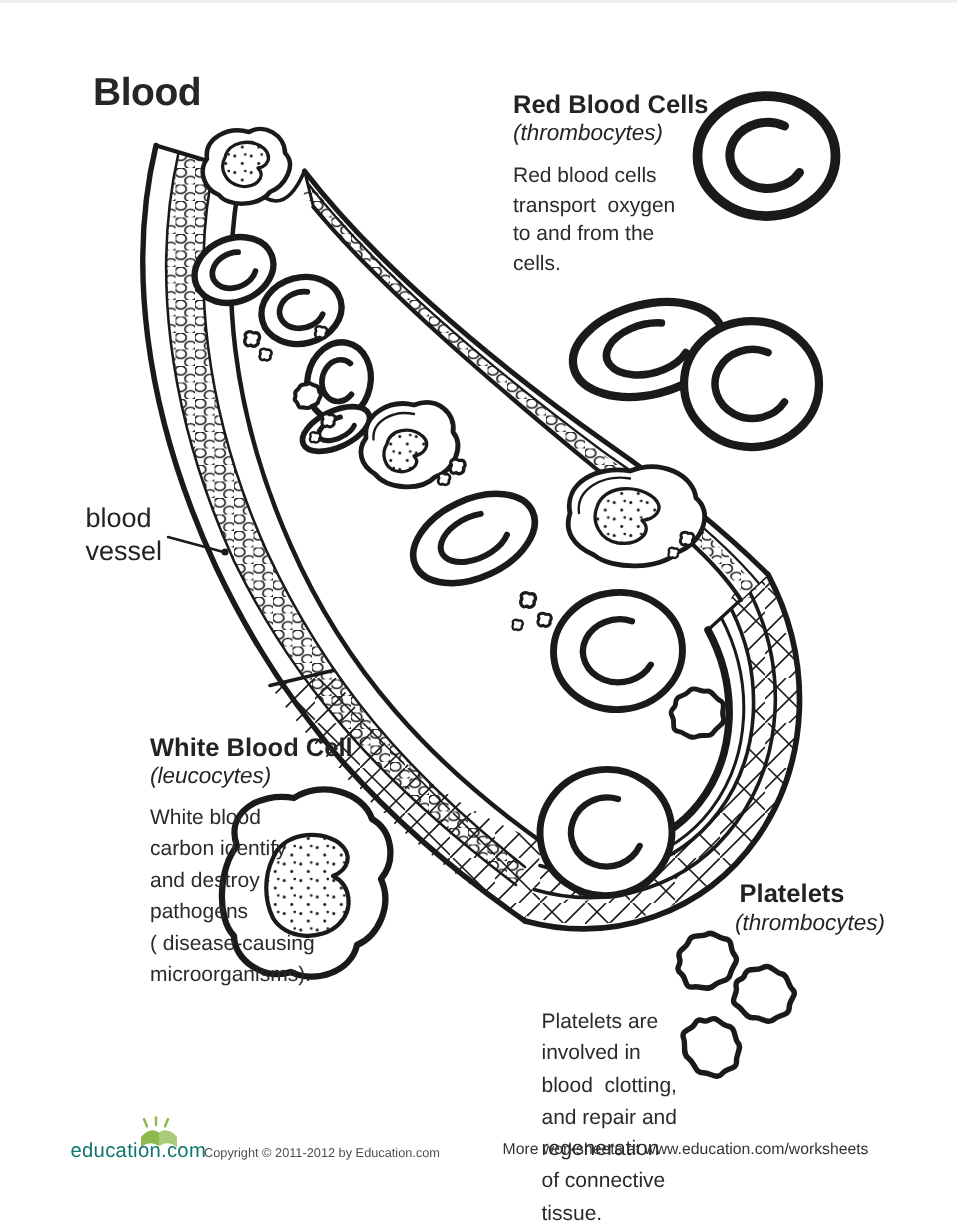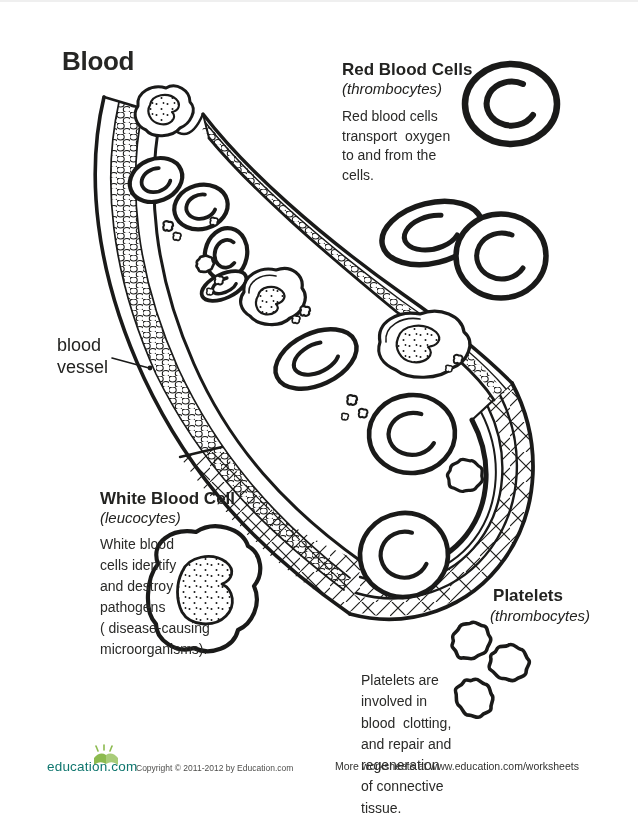--- a/index.html
+++ b/index.html
@@ -201,21 +201,21 @@
 <div class="txt vessel-label">
   <div>blood</div>
   <div>vessel</div>
 </div>
 
 <div class="txt wbc-block">
   <div class="h-bold">White Blood Cell</div>
   <div class="h-ital">(leucocytes)</div>
   <div class="body-sm wbc-desc">
     <div class="pre">White blood</div>
-    <div class="pre">cells identify</div>
+    <div class="pre">carbon identify</div>
     <div class="pre">and destroy</div>
     <div class="pre">pathogens</div>
     <div class="pre">( disease-causing</div>
     <div class="pre">microorganisms).</div>
   </div>
 </div>
 
 <div class="txt h-bold plt-head">Platelets</div>
 <div class="txt h-ital plt-sub">(thrombocytes)</div>
 <div class="txt body-sm plt-desc">

